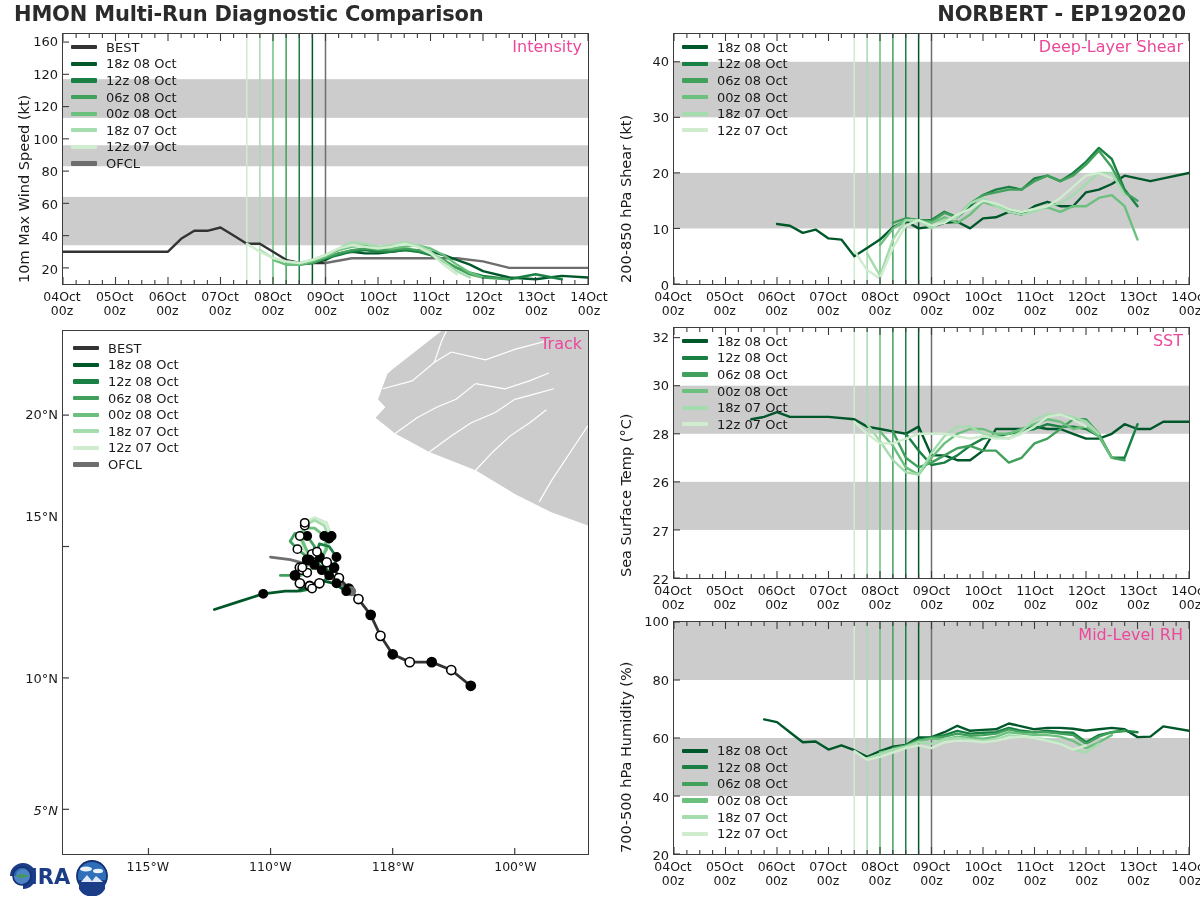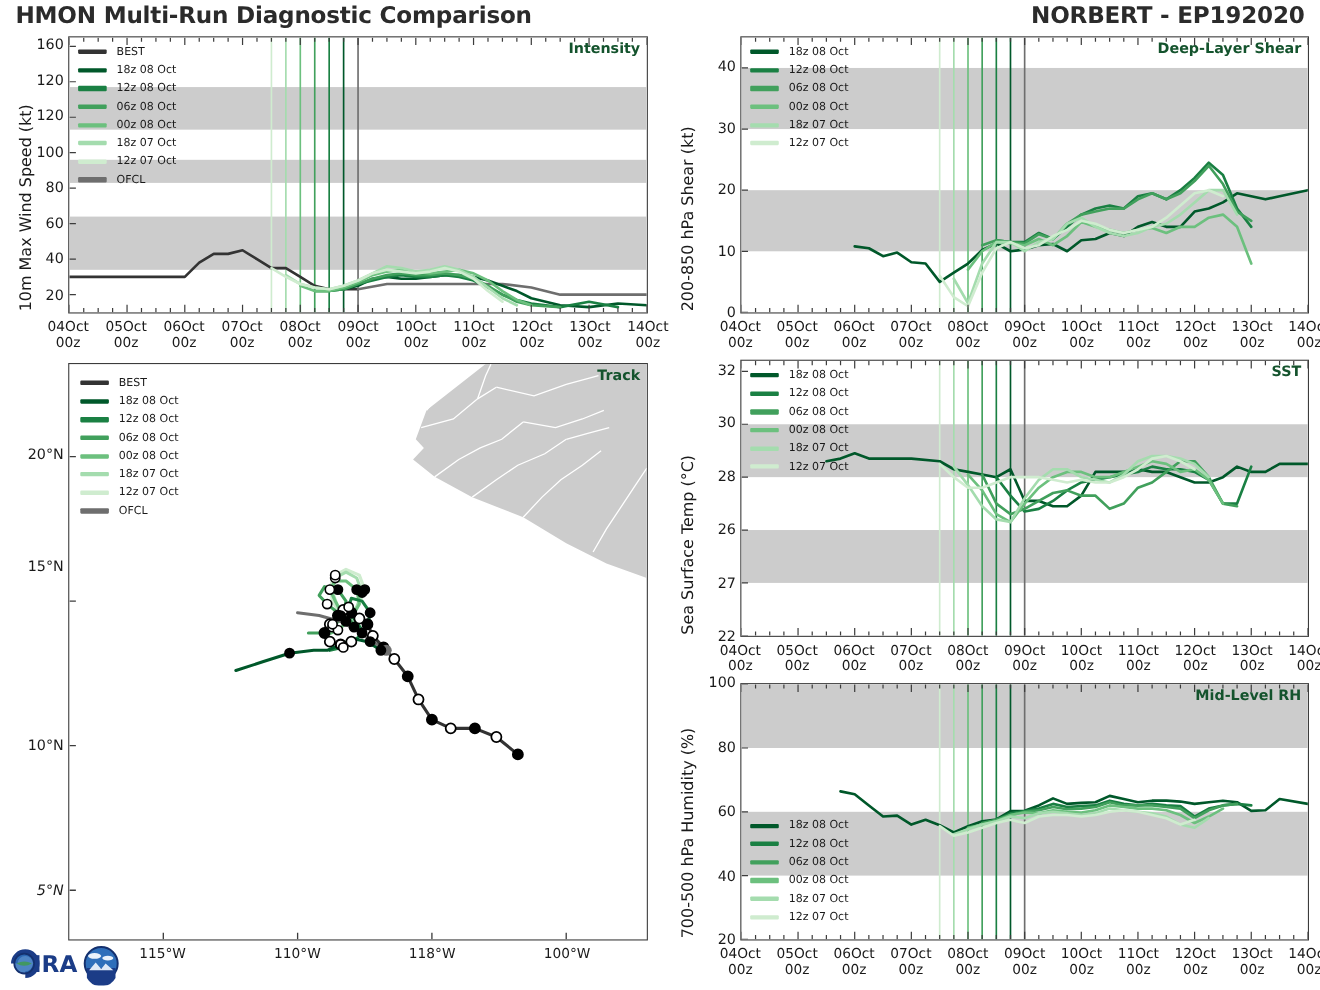--- a/index.html
+++ b/index.html
@@ -4,29 +4,29 @@
 <style>
   html,body{margin:0;padding:0;background:#fff;}
   body{width:1200px;height:900px;position:relative;
        font-family:"DejaVu Sans","Liberation Sans",sans-serif;color:#262626;overflow:hidden;}
   .abs{position:absolute;}
   .ttl{font-weight:bold;font-size:21px;color:#2b2b2b;letter-spacing:-.2px;}
   #title-left{left:14px;top:2px;}
   #title-right{right:14px;top:2px;}
   .panel{position:absolute;box-sizing:border-box;border:1.3px solid #3c3c3c;background:#fff;overflow:hidden;}
   .plotsvg{position:absolute;left:0;top:0;width:100%;height:100%;display:block;}
-  .corner-lbl{position:absolute;right:6px;top:3px;font-weight:bold;font-size:13px;color:#14532d;z-index:6;}
+  .corner-lbl{position:absolute;right:6px;top:3px;font-weight:normal;font-size:16px;color:#ec4899;z-index:6;}
   .ylabel{position:absolute;transform-origin:0 0;font-size:15px;color:#1a1a1a;white-space:nowrap;}
   .tickrow{position:absolute;font-size:12.5px;color:#1a1a1a;text-align:center;}
   .tickrow span{position:absolute;transform:translateX(-50%);white-space:nowrap;line-height:14px;}
   .ytick{position:absolute;font-size:13px;color:#1a1a1a;transform:translateY(-50%);text-align:right;white-space:nowrap;}
   .legend{position:absolute;z-index:8;font-size:12.5px;color:#1a1a1a;}
   .legend .row{display:flex;align-items:center;height:16.6px;}
   .legend .swatch{width:26px;height:4.2px;border-radius:1px;margin-right:9px;flex:none;}
-  .legend .lab{white-space:nowrap;font-size:10px;}
+  .legend .lab{white-space:nowrap;font-size:13px;}
   #logo{position:absolute;left:6px;bottom:4px;width:104px;height:40px;}
 </style>
 </head>
 <body>
 
 <div class="abs ttl" id="title-left">HMON Multi-Run Diagnostic Comparison</div>
 <div class="abs ttl" id="title-right">NORBERT - EP192020</div>
 
 <div class="panel" id="panel-intensity" style="left:62px;top:33px;width:527px;height:252px;">
   <svg class="plotsvg" id="svg-intensity" viewBox="0 0 525 250">

